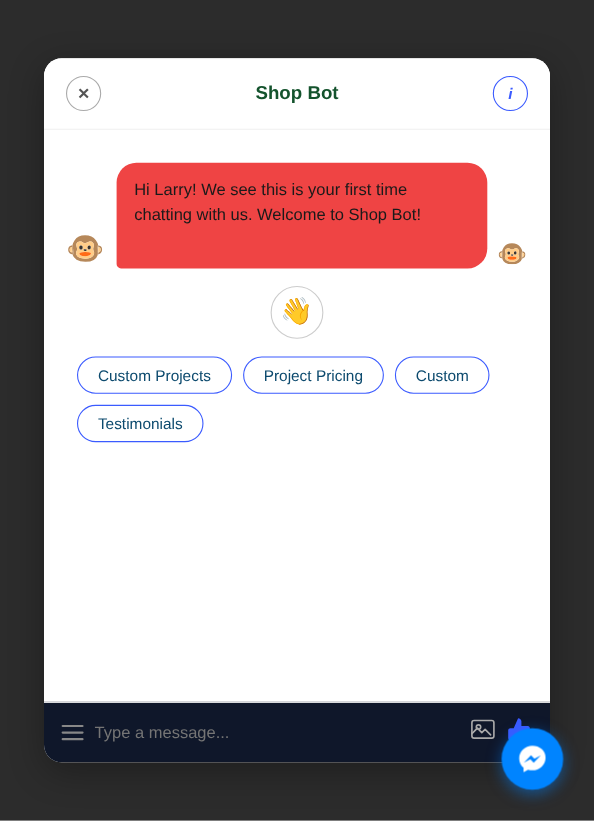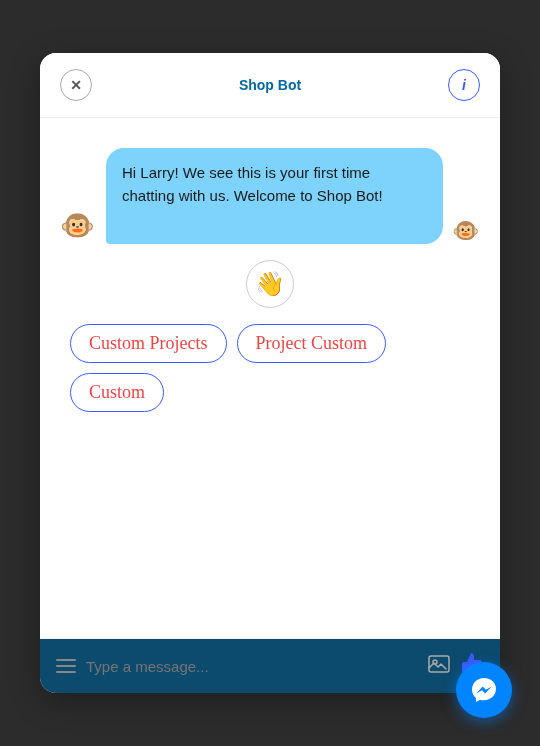--- a/index.html
+++ b/index.html
@@ -49,23 +49,23 @@
       cursor: pointer;
       display: flex;
       align-items: center;
       justify-content: center;
       color: #555;
       font-size: 14px;
       font-weight: 600;
     }
 
     .header-title {
-      font-size: 14px;
+      font-size: 17px;
       font-weight: 600;
-      color: #0369a1;
+      color: #14532d;
     }
 
     .info-btn {
       width: 32px;
       height: 32px;
       border-radius: 50%;
       border: 1.5px solid #3b5bff;
       background: none;
       cursor: pointer;
       display: flex;
@@ -99,21 +99,21 @@
       height: 36px;
       flex-shrink: 0;
       font-size: 28px;
       line-height: 1;
       display: flex;
       align-items: center;
       justify-content: center;
     }
 
     .message-bubble {
-      background: #7dd3fc;
+      background: #ef4444;
       border-radius: 18px 18px 18px 4px;
       padding: 14px 16px;
       font-size: 15px;
       line-height: 1.5;
       color: #1a1a1a;
       max-width: 340px;
     }
 
     
     .reaction-row {
@@ -140,36 +140,36 @@
       flex-wrap: wrap;
       gap: 10px;
       padding: 0 10px;
       justify-content: flex-start;
     }
 
     .quick-reply-btn {
       border: 1.5px solid #3b5bff;
       border-radius: 20px;
       background: #fff;
-      color: #ef4444;
-      font-size: 18px;
+      color: #0c4a6e;
+      font-size: 14px;
       padding: 8px 18px;
       cursor: pointer;
       white-space: nowrap;
-      font-family: Liberation Serif, serif;
+      font-family: Liberation Sans, sans-serif;
     }
 
     
     .chat-footer {
       border-top: 1px solid #f0f0f0;
       padding: 12px 16px;
       display: flex;
       align-items: center;
       gap: 10px;
-      background: #0c4a6e;
+      background: #0f172a;
     }
 
     .menu-icon {
       display: flex;
       flex-direction: column;
       gap: 4px;
       cursor: pointer;
       flex-shrink: 0;
     }
 
@@ -263,22 +263,23 @@
       </div>
       <div class="right-avatar">🐵</div>
     </div>
 
     <div class="reaction-row">
       <div class="reaction-circle">👋</div>
     </div>
 
     <div class="quick-replies">
     <button class="quick-reply-btn">Custom Projects</button>
-        <button class="quick-reply-btn">Project Custom</button>
+        <button class="quick-reply-btn">Project Pricing</button>
         <button class="quick-reply-btn">Custom</button>
+        <button class="quick-reply-btn">Testimonials</button>
       </div>
 
   </div>
 
   <div class="chat-footer">
     <div class="menu-icon">
       <span></span>
       <span></span>
       <span></span>
     </div>

